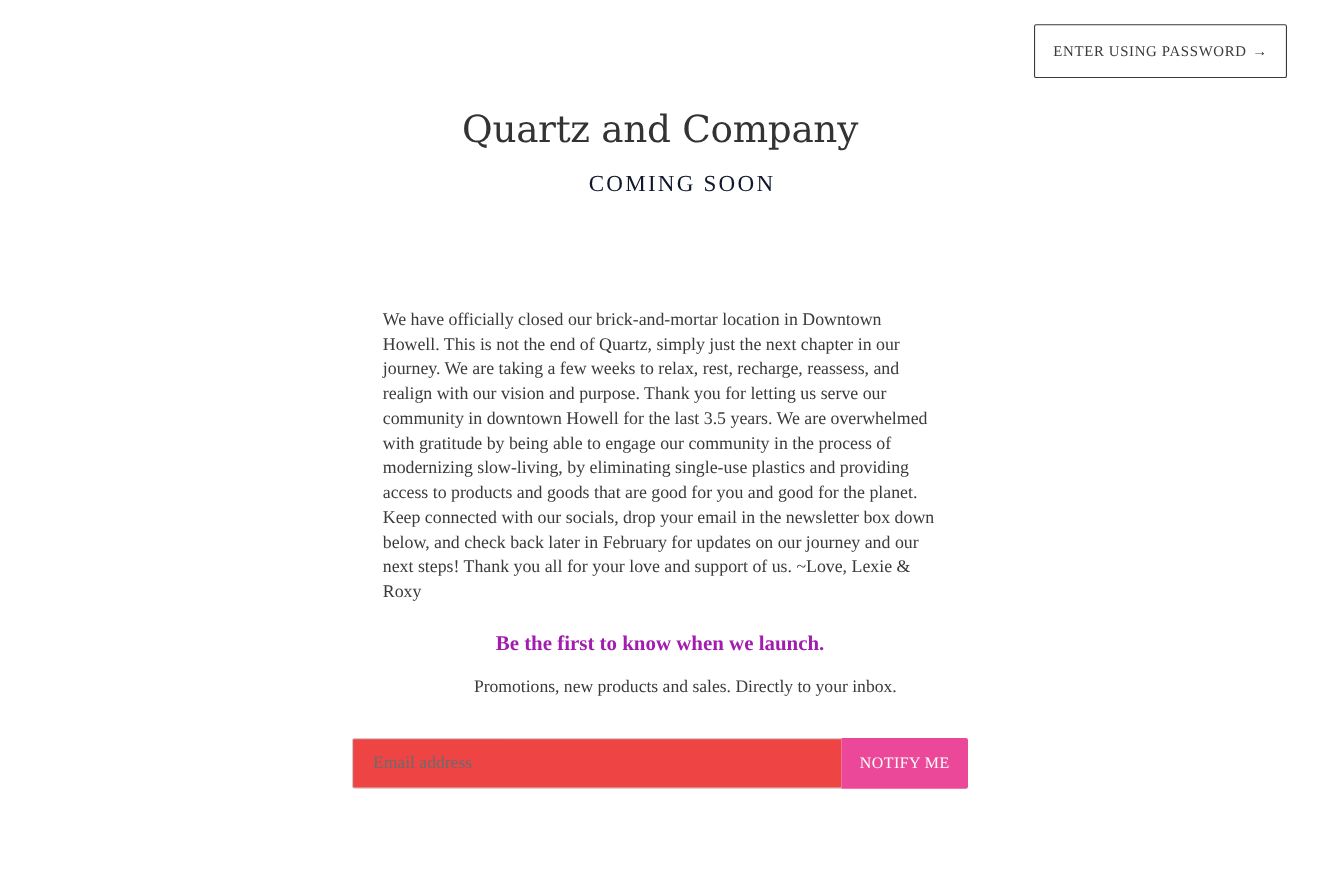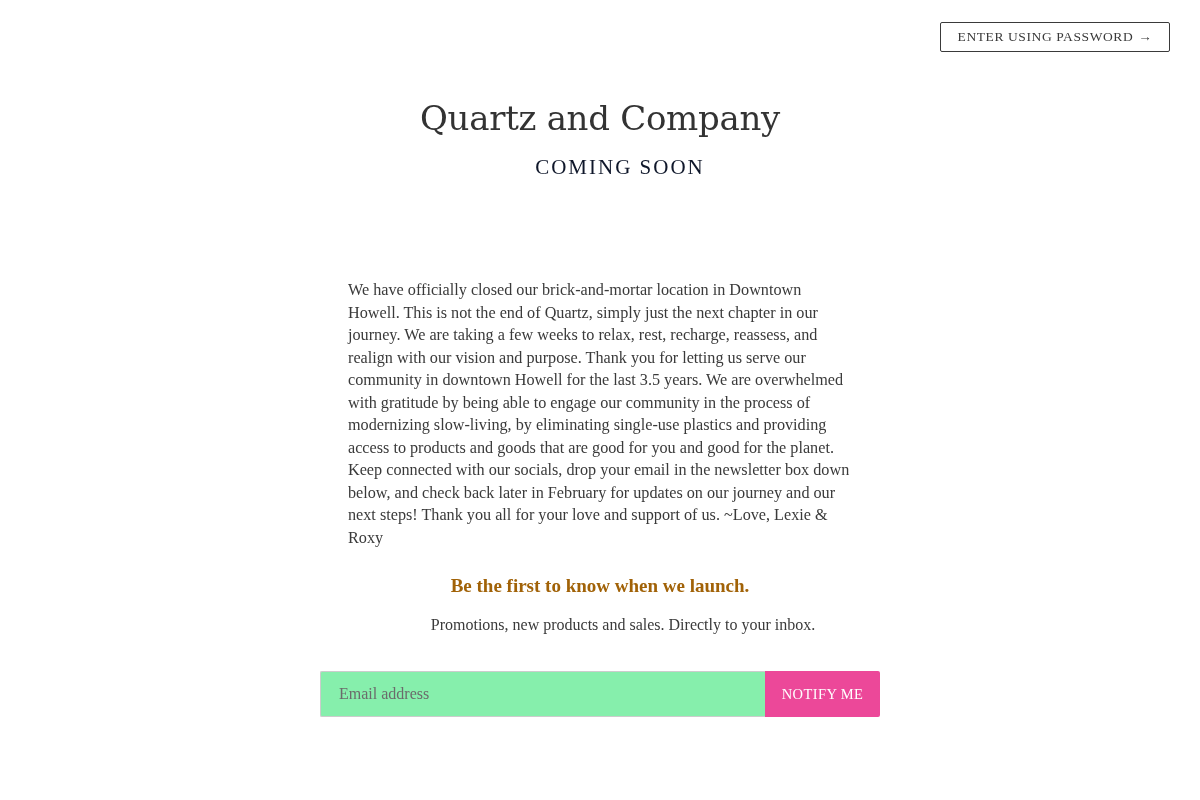--- a/index.html
+++ b/index.html
@@ -14,21 +14,21 @@
     .page {
       position: relative;
       width: 1200px;
       height: 800px;
     }
     .password-btn {
       position: absolute;
       top: 22px;
       left: 940px;
       width: 230px;
-      height: 30px;
+      height: 49px;
       border: 1px solid #3a3a3a;
       border-radius: 2px;
       background: #ffffff;
       color: #3a3a3a;
       font-family: "Liberation Serif", "DejaVu Serif", serif;
       font-size: 13.5px;
       letter-spacing: 0.6px;
       text-transform: uppercase;
       display: flex;
       align-items: center;
@@ -74,21 +74,21 @@
       color: #3a3a3a;
     }
     .signup-heading {
       position: absolute;
       top: 573px;
       left: 0;
       width: 1200px;
       text-align: center;
       font-family: "Liberation Serif", "DejaVu Serif", serif;
       font-size: 19px;
-      color: #a16207;
+      color: #a21caf;
       line-height: 26px;
     }
     .signup-sub {
       position: absolute;
       top: 614px;
       left: 0;
       width: 1200px;
       text-align: center;
       font-family: "Liberation Serif", "DejaVu Serif", serif;
       font-size: 16px;
@@ -107,21 +107,21 @@
     .email-input {
       flex: 1;
       height: 46px;
       border: 1px solid #cccccc;
       border-right: none;
       border-radius: 2px 0 0 2px;
       padding: 0 18px;
       font-family: "Liberation Serif", "DejaVu Serif", serif;
       font-size: 16px;
       color: #3a3a3a;
-      background: #86efac;
+      background: #ef4444;
       outline: none;
     }
     .email-input::placeholder { color: #6b6b6b; }
     .notify-btn {
       width: 115px;
       height: 46px;
       background: #ec4899;
       color: #ffffff;
       border: none;
       border-radius: 0 2px 2px 0;

